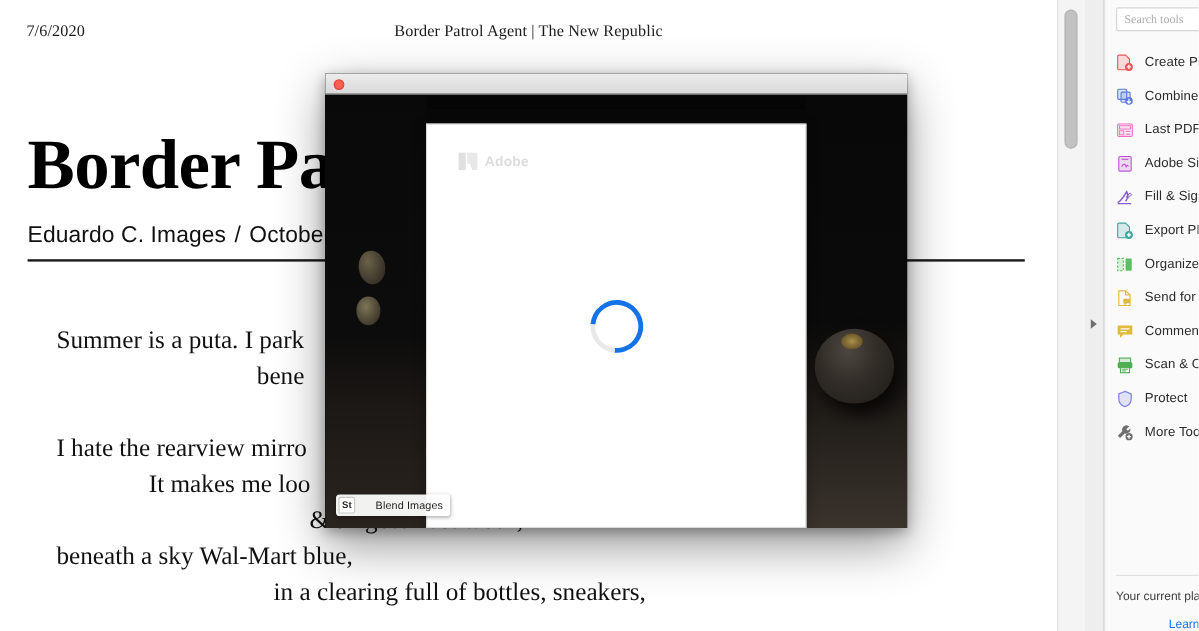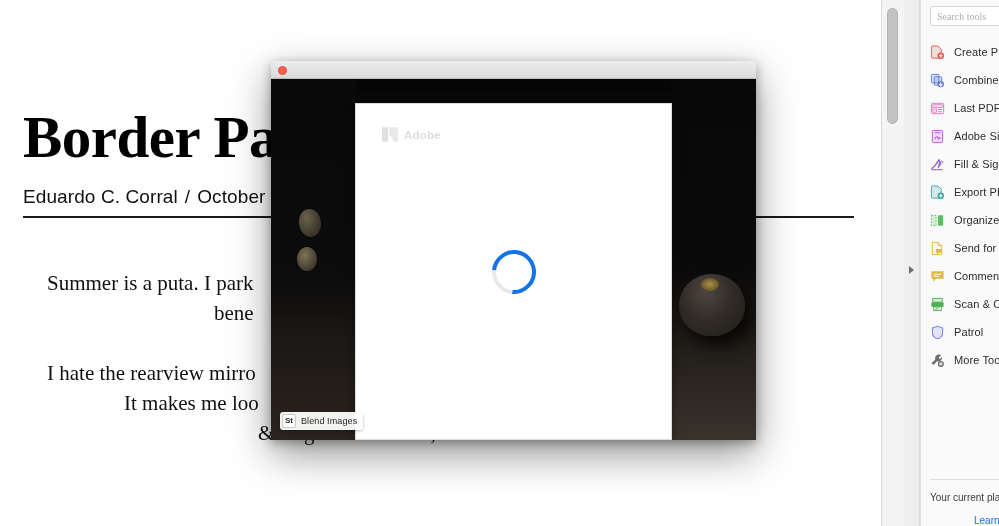--- a/index.html
+++ b/index.html
@@ -147,21 +147,21 @@
     border: 4px solid #e9e9e9;
     border-top-color: #1473e6;
     border-right-color: #1473e6;
     border-bottom-color: #1473e6;
     transform: rotate(-40deg);
   }
 
   
   .stock-badge {
     position: absolute; left: 9px; bottom: 10px;
-    display: flex; align-items: center; gap: 5px;
+    display: flex; align-items: center; gap: 17px;
     background: rgba(255,255,255,.94);
     border-radius: 3px;
     padding: 2px 6px 2px 2px;
     box-shadow: 0 1px 3px rgba(0,0,0,.28);
   }
   .stock-chip {
     width: 14px; height: 14px; border-radius: 2px;
     background: #fff; border: 1px solid #c9c9c9;
     font-family: "Liberation Sans", sans-serif;
     font-size: 8px; font-weight: 700; color: #2b2b2b;
@@ -238,36 +238,42 @@
     font-family: "Liberation Sans", sans-serif;
     font-size: 10px; color: #1473e6; white-space: nowrap;
   }
 </style>
 </head>
 <body>
 
 <div id="app">
 
   <div class="doc">
+    <div class="doc-header">
+      <span class="doc-date">7/6/2020</span>
+      <span class="doc-title-running">Border Patrol Agent | The New Republic</span>
+    </div>
 
     <div class="headline">Border Pat</div>
 
     <div class="byline">
-      <span>Eduardo C. Corral</span><span class="sep">/</span><span>October 28</span>
+      <span>Eduardo C. Images</span><span class="sep">/</span><span>October 28</span>
     </div>
 
     <div class="rule"></div>
 
     <div class="poem" id="poem-body">
         <span class="ln" style="padding-left: 47px;">Summer is a puta. I park</span>
         <span class="ln" style="padding-left: 214px;">bene</span>
         <span class="ln" style="padding-left: 0px;">&nbsp;</span>
         <span class="ln" style="padding-left: 47px;">I hate the rearview mirro</span>
         <span class="ln" style="padding-left: 124px;">It makes me loo</span>
         <span class="ln" style="padding-left: 258px;">&amp; singed. Last week,</span>
+        <span class="ln" style="padding-left: 47px;">beneath a sky Wal-Mart blue,</span>
+        <span class="ln" style="padding-left: 228px;">in a clearing full of bottles, sneakers,</span>
       </div>
   </div>
 
   <div class="mac-window">
     <div class="mac-titlebar">
       <span class="mac-dot"></span>
     </div>
 
     <div class="mac-body">
       <div class="photo-top-strip"></div>
@@ -393,21 +399,21 @@
             <rect x="1.5" y="5.5" width="13" height="5" rx="1" fill="#4CAF50"></rect>
             <rect x="4" y="10" width="8" height="4.5" fill="#fff" stroke="#4CAF50"></rect>
             <path d="M5.5 11.5h5M5.5 13h3.5" stroke="#4CAF50" stroke-width=".9"></path>
           </svg>
           <span class="tool-label">Scan &amp; OCR</span>
         </div>
         <div class="tool-item">
           <svg viewBox="0 0 16 16" class="tool-icon">
             <path d="M8 1.2l5.5 2.2v4.3c0 3.4-2.3 6-5.5 7-3.2-1-5.5-3.6-5.5-7V3.4z" fill="#7C84E833" stroke="#7C84E8" stroke-width="1.1"></path>
           </svg>
-          <span class="tool-label">Patrol</span>
+          <span class="tool-label">Protect</span>
         </div>
         <div class="tool-item">
           <svg viewBox="0 0 16 16" class="tool-icon">
             <path d="M10.2 1.6a4 4 0 0 0-4.6 5.2L1.6 10.8l2 2 4-4a4 4 0 0 0 5.2-4.6L10.6 6.4 9.2 5l2.6-2.6z" fill="#6E6E6E"></path>
             <circle cx="11.6" cy="11.6" r="3.2" fill="#6E6E6E"></circle>
             <path d="M11.6 9.8v3.6M9.8 11.6h3.6" stroke="#fff" stroke-width="1.1"></path>
           </svg>
           <span class="tool-label">More Tools</span>
         </div>
       </div>

